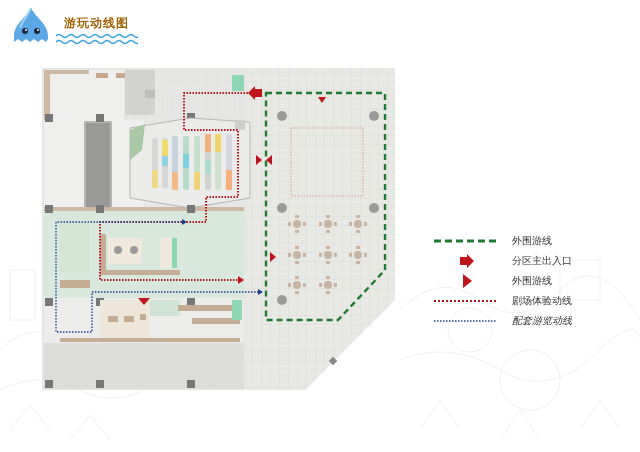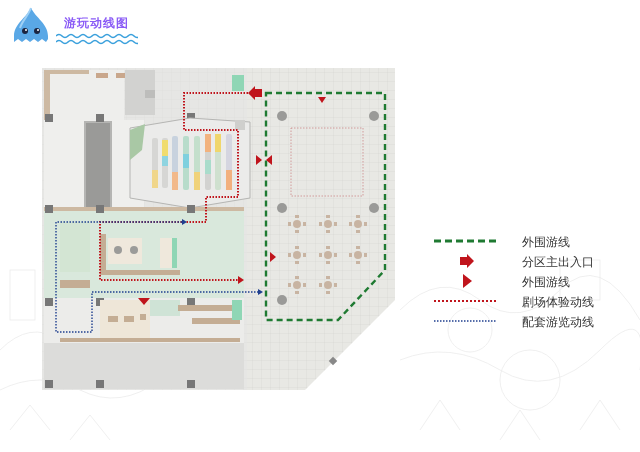--- a/index.html
+++ b/index.html
@@ -1,26 +1,26 @@
 <!DOCTYPE html>
 <html><head>
 <meta charset="utf-8">
 <style>
   html,body{margin:0;padding:0;}
   body{width:640px;height:452px;background:#fff;position:relative;overflow:hidden;font-family:"DejaVu Sans",sans-serif;}
   .bg-sketch{position:absolute;left:0;top:230px;width:640px;height:222px;opacity:.5;}
   .header{position:absolute;left:0;top:0;width:200px;height:60px;}
   .mascot{position:absolute;left:8px;top:6px;}
-  .title{position:absolute;left:64px;top:15px;font-size:12px;font-weight:bold;color:#8b5cf6;letter-spacing:1px;}
+  .title{position:absolute;left:64px;top:15px;font-size:12px;font-weight:bold;color:#a16207;letter-spacing:1px;}
   .waves{position:absolute;left:56px;top:32px;}
   .plan{position:absolute;left:0;top:0;}
   .legend{position:absolute;left:430px;top:230px;width:170px;}
   .legend-row{position:absolute;left:0;height:18px;width:170px;}
   .legend-sym{position:absolute;left:0;top:0;width:70px;height:18px;}
-  .legend-label{position:absolute;left:92px;top:2px;font-size:12px;color:#333;white-space:nowrap;}
+  .legend-label{position:absolute;left:82px;top:2px;font-size:10px;color:#333;white-space:nowrap;}
 </style>
 </head>
 <body>
 
 <svg class="bg-sketch" width="640" height="222" viewBox="0 0 640 222">
   <g fill="none" stroke="#d8d8d8" stroke-width="0.8">
     <path d="M0 120 Q30 90 60 110 T120 100 T180 130"></path>
     <path d="M0 160 Q40 140 80 160 T160 150"></path>
     <path d="M400 80 Q440 40 480 70 T560 60 T640 90"></path>
     <path d="M400 130 Q450 110 500 140 T600 120 T640 140"></path>
@@ -245,19 +245,19 @@
         <polygon points="33,2 42,9 33,16" fill="#c0141c"></polygon>
       </svg>
     <span class="legend-label">外围游线</span>
   </div>
   <div class="legend-row" style="top:62px;">
     <svg class="legend-sym" width="70" height="18">
         <line x1="4" y1="9" x2="66" y2="9" stroke="#c0141c" stroke-width="2.2" stroke-dasharray="2,2"></line>
       </svg>
     <span class="legend-label">剧场体验动线</span>
   </div>
-  <div class="legend-row" style="top:82px;">
+  <div class="legend-row" style="top:82px;font-style:italic;">
     <svg class="legend-sym" width="70" height="18">
         <line x1="4" y1="9" x2="66" y2="9" stroke="#1f3f8f" stroke-width="1.4" stroke-dasharray="1.5,1.5"></line>
       </svg>
     <span class="legend-label">配套游览动线</span>
   </div>
 </div>
 
 </body></html>

